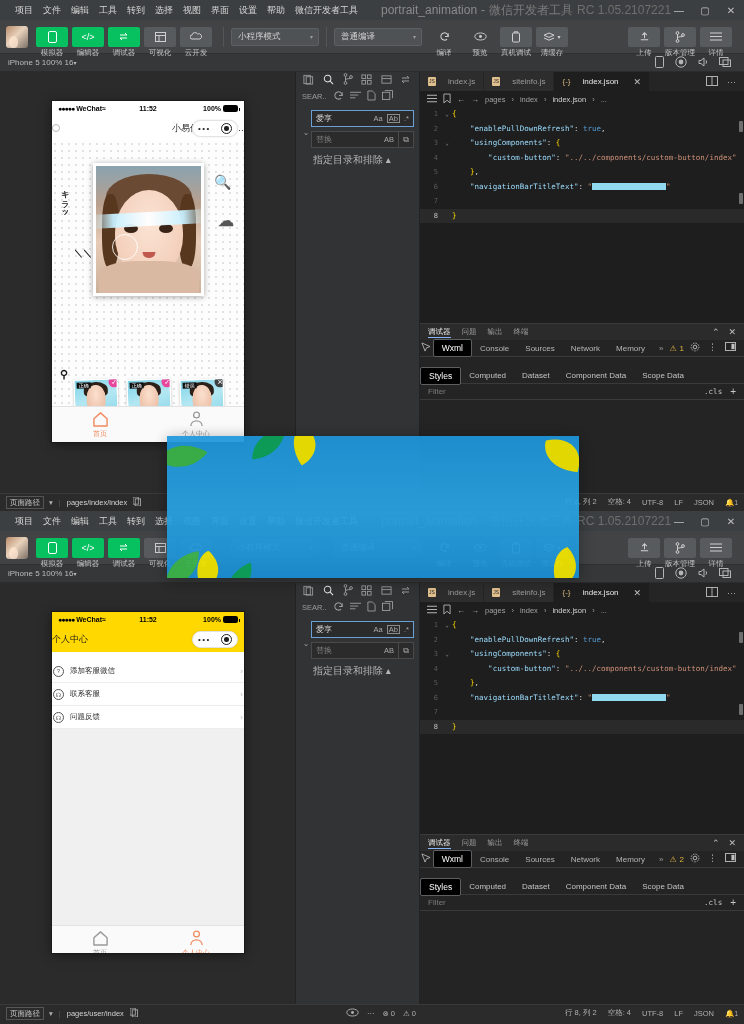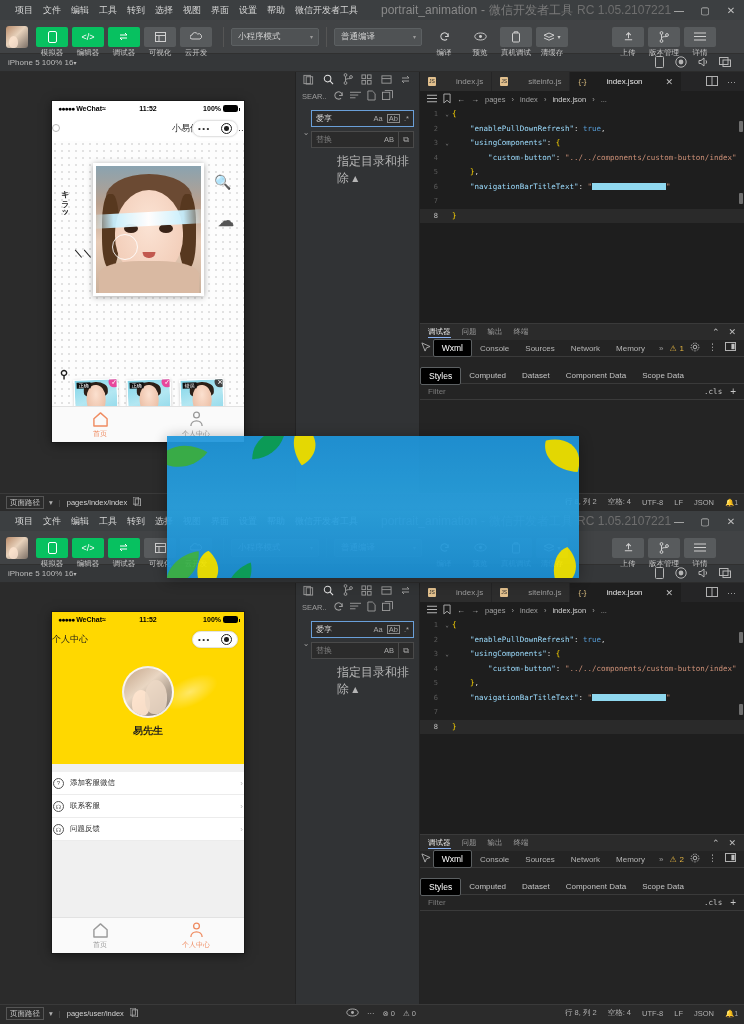--- a/index.html
+++ b/index.html
@@ -64,21 +64,21 @@
     position: absolute; top: 21px; left: 50%; transform: translateX(-50%);
     font-size: 7.5px; color: #c5c5c5; white-space: nowrap;
   }
   .sel {
     height: 18px; background: #4f5254; border: 1px solid #5c6062; border-radius: 2px;
     font-size: 8.5px; color: #d0d0d0; display: flex; align-items: center;
     padding: 0 6px; position: relative; flex: none;
   }
   .sel .caret { position: absolute; right: 5px; font-size: 6px; color: #9a9a9a; }
   .sep { width: 1px; height: 20px; background: #555; margin: 0 7px; flex: none; }
-  .right-group { position: absolute; right: 24px; display: flex; align-items: center; }
+  .right-group { position: absolute; right: 8px; display: flex; align-items: center; }
 
   
   .subbar {
     height: 18px; background: #353739; display: flex; align-items: center;
     font-size: 8px; color: #bdbdbd; padding: 0 8px; border-bottom: 1px solid #2c2c2c;
   }
   .subbar .ico { width: 22px; text-align: center; color: #b5b5b5; font-size: 10px; }
 
   
   .body3 { display: flex; height: 421px; }
@@ -302,27 +302,27 @@
   .inp.focus { border-color: #6a9fd8; }
   .inp .tools { margin-left: auto; display: flex; gap: 4px; color: #a8a8a8;
                 font-size: 7.5px; align-items: center; }
   .inp .tools .boxed { border: 1px solid #8a8a8a; padding: 0 1px; line-height: 1; }
   .inp-ext {
     width: 15px; height: 17px; border: 1px solid #4a4a4a; border-left: none;
     display: flex; align-items: center; justify-content: center; font-size: 8px;
     color: #a8a8a8; background: #2b2b2b;
   }
   .inp-row { display: flex; }
-  .srch-more { font-size: 12px; color: #b5b5b5; padding-left: 2px; margin-left: 24px; }
+  .srch-more { font-size: 10px; color: #b5b5b5; padding-left: 2px; }
 
   
   .tabstrip { height: 19px; background: #252526; display: flex; align-items: stretch;
               position: relative; }
   .etab {
-    display: flex; align-items: center; gap: 20px; padding: 0 8px;
+    display: flex; align-items: center; gap: 12px; padding: 0 8px;
     font-size: 8px; color: #9a9a9a; background: #2d2d2d; border-right: 1px solid #252526;
   }
   .etab.active { background: #1e1e1e; color: #e8e8e8; }
   .etab .ficon { width: 8px; height: 9px; background: #e2c08d; border-radius: 1px;
                  font-size: 5px; color: #2b2b2b; text-align: center; line-height: 9px;
                  flex: none; }
   .etab .ficon.json { background: none; color: #d7ba7d; width: auto; font-size: 8px; }
   .etab .x { margin-left: 3px; font-size: 9px; color: #c0c0c0; }
   .tabstrip .tright {
     margin-left: auto; display: flex; align-items: center; gap: 9px;
@@ -1115,27 +1115,20 @@
             </span>
           </div>
           <div class="navbar yellow">
             <span>个人中心</span>
             <div class="capsule">
               <span class="d3">•••</span>
               <span class="tgt"></span>
             </div>
           </div>
           <div class="profile-body">
-            <div class="profile-hero">
-              <div class="pavatar">
-                <div class="k1"></div>
-                <div class="k2"></div>
-              </div>
-              <div class="pname">易先生</div>
-            </div>
             <div class="menu-list">
               <div class="menu-row">
                 <span class="mico">?</span>
                 <span>添加客服微信</span>
                 <span class="chev">›</span>
               </div>
               <div class="menu-row">
                 <span class="mico">☊</span>
                 <span>联系客服</span>
                 <span class="chev">›</span>

